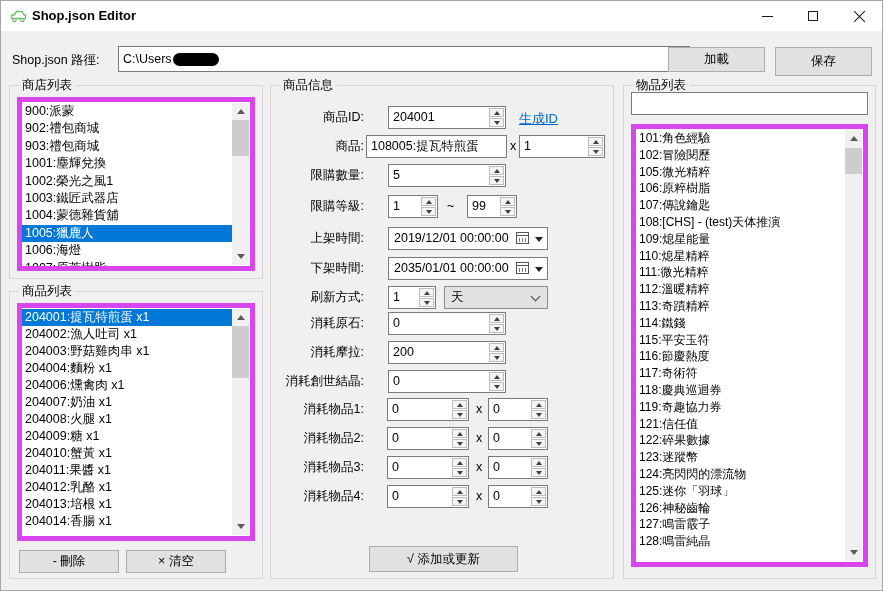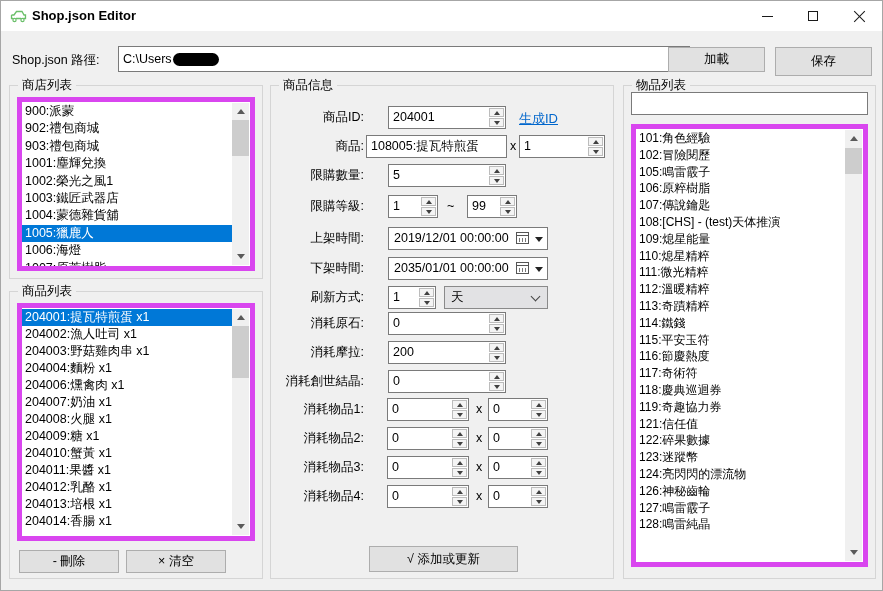--- a/index.html
+++ b/index.html
@@ -433,39 +433,40 @@
     <div class="btn" style="left:368px; top:515px; width:149px; height:26px;">√ 添加或更新</div>
 
     <div class="groupbox" style="left:622px; top:54px; width:253px; height:494px;">
       <span class="gb-label">物品列表</span>
     </div>
     <input class="search" style="left: 630px; top: 61px; width: 237px; height: 23px;" value="">
     <div class="listbox" style="left:630px; top:93px; width:237px; height:443px;">
       <div class="list-rows rows-16">
           <div class="list-item">101:角色經驗</div>
           <div class="list-item">102:冒險閱歷</div>
-          <div class="list-item">105:鳴雷霰子</div>
+          <div class="list-item">105:微光精粹</div>
           <div class="list-item">106:原粹樹脂</div>
           <div class="list-item">107:傳說鑰匙</div>
           <div class="list-item">108:[CHS] - (test)天体推演</div>
           <div class="list-item">109:熄星能量</div>
           <div class="list-item">110:熄星精粹</div>
           <div class="list-item">111:微光精粹</div>
           <div class="list-item">112:溫暖精粹</div>
           <div class="list-item">113:奇蹟精粹</div>
           <div class="list-item">114:鐵錢</div>
           <div class="list-item">115:平安玉符</div>
           <div class="list-item">116:節慶熱度</div>
           <div class="list-item">117:奇術符</div>
           <div class="list-item">118:慶典巡迴券</div>
           <div class="list-item">119:奇趣協力券</div>
           <div class="list-item">121:信任值</div>
           <div class="list-item">122:碎果數據</div>
           <div class="list-item">123:迷蹤幣</div>
           <div class="list-item">124:亮閃閃的漂流物</div>
+          <div class="list-item">125:迷你「羽球」</div>
           <div class="list-item">126:神秘齒輪</div>
           <div class="list-item">127:鳴雷霰子</div>
           <div class="list-item">128:鳴雷純晶</div>
         </div>
       <div class="scrollbar">
         <div class="sb-btn up">
             <i class="tri-up"></i>
           </div>
         <div class="sb-thumb" style="top:18px; height:26px;"></div>
         <div class="sb-btn down">

